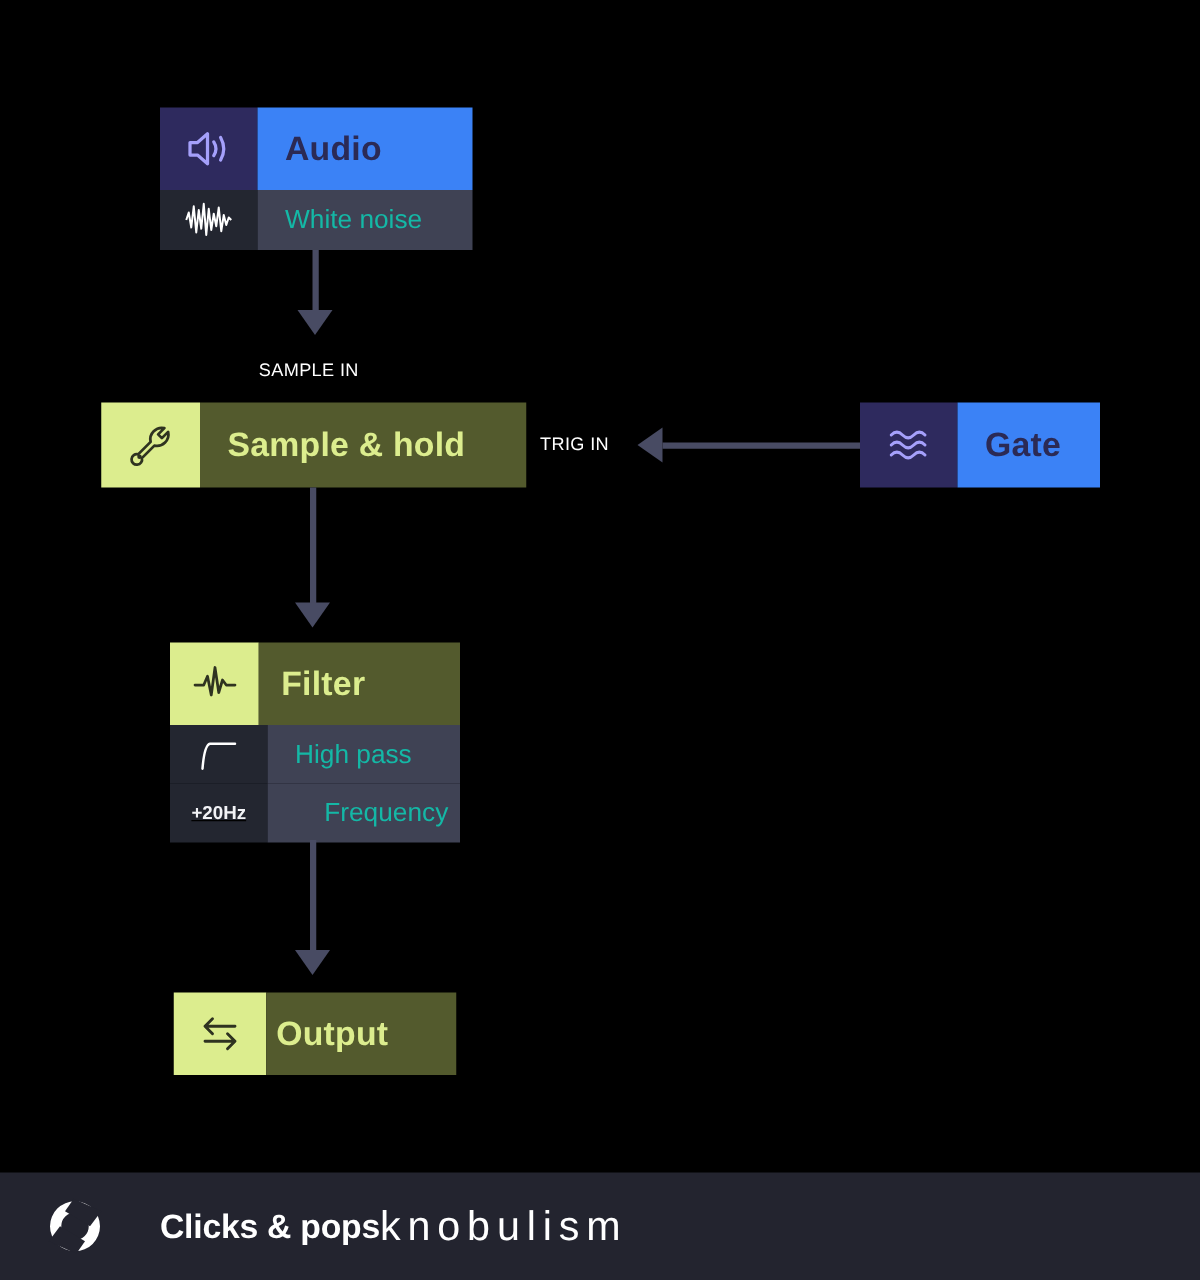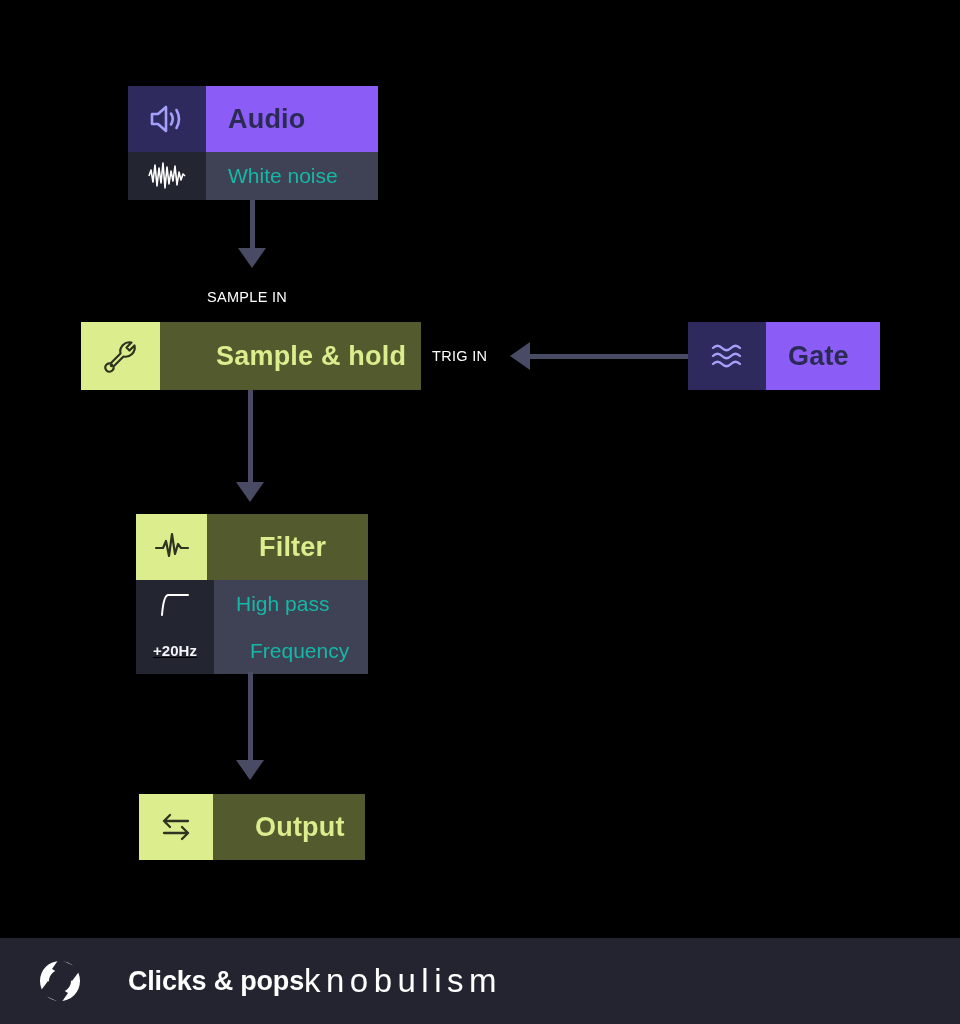--- a/index.html
+++ b/index.html
@@ -56,26 +56,26 @@
 
   
   .head-row { height: 66px; }
   .sub-row  { height: 48px; }
 
   .head-title { font-size: 27px; }
   .sub-title  { font-size: 21px; font-weight: normal; }
 
   
   .theme-purple .head-icon { background: #2e2a5e; }
-  .theme-purple .head-body { background: #8b5cf6; }
+  .theme-purple .head-body { background: #3b82f6; }
   .theme-purple .head-title { color: #2b2a55; }
 
   .theme-green .head-icon { background: #dced8e; }
   .theme-green .head-body { background: #535a2d; }
-  .theme-green .head-title { color: #dced8e; margin-left: 34px; }
+  .theme-green .head-title { color: #dced8e; }
 
   .sub-dark .sub-icon { background: #232630; }
   .sub-dark .sub-body { background: #3f4254; }
   .sub-dark .sub-text { color: #14b8a6; }
 
   
   .conn {
     position: absolute;
     background: #484b63;
   }
@@ -229,21 +229,21 @@
         </svg>
       </div>
       <div class="mod-label sub-body" style="padding-left:22px;">
         <span class="sub-title sub-text">High pass</span>
       </div>
     </div>
     <div class="module-row sub-row sub-dark" style="height:47px;">
       <div class="mod-icon sub-icon" style="width:78px;">
         <span class="val-caption">+20Hz</span>
       </div>
-      <div class="mod-label sub-body" style="padding-left:36px;">
+      <div class="mod-label sub-body" style="padding-left:36px;justify-content:center;">
         <span class="sub-title sub-text">Frequency</span>
       </div>
     </div>
   </div>
 
   <div class="conn conn-v" style="left:248px; top:672px; height:92px;"></div>
   <div class="arrow-down" style="left:236px; top:760px;"></div>
 
   <div class="module theme-green" style="left:139px; top:794px; width:226px;">
     <div class="module-row head-row">

